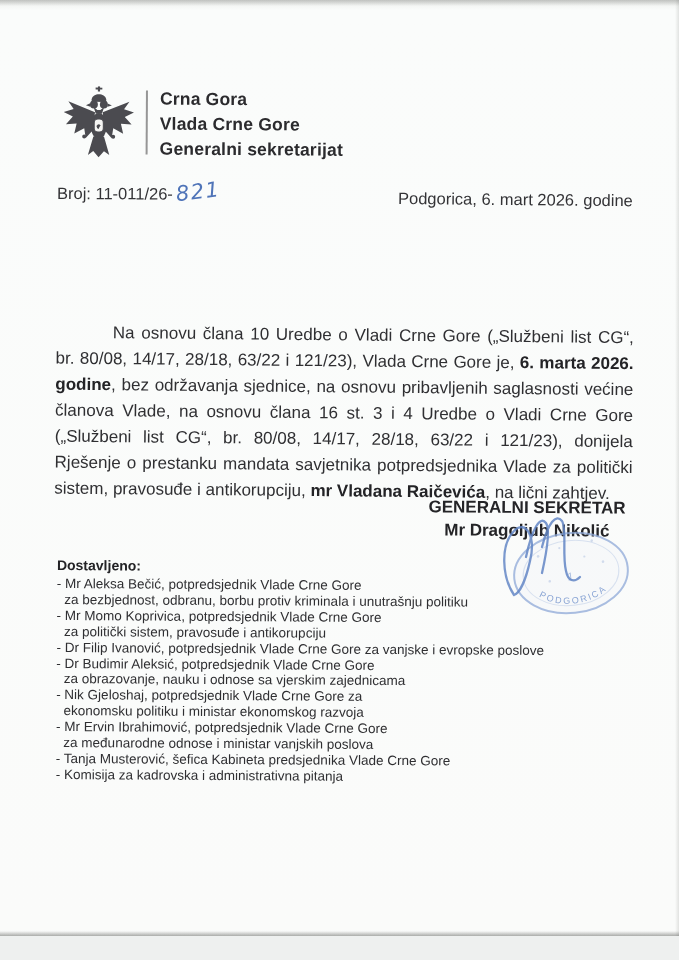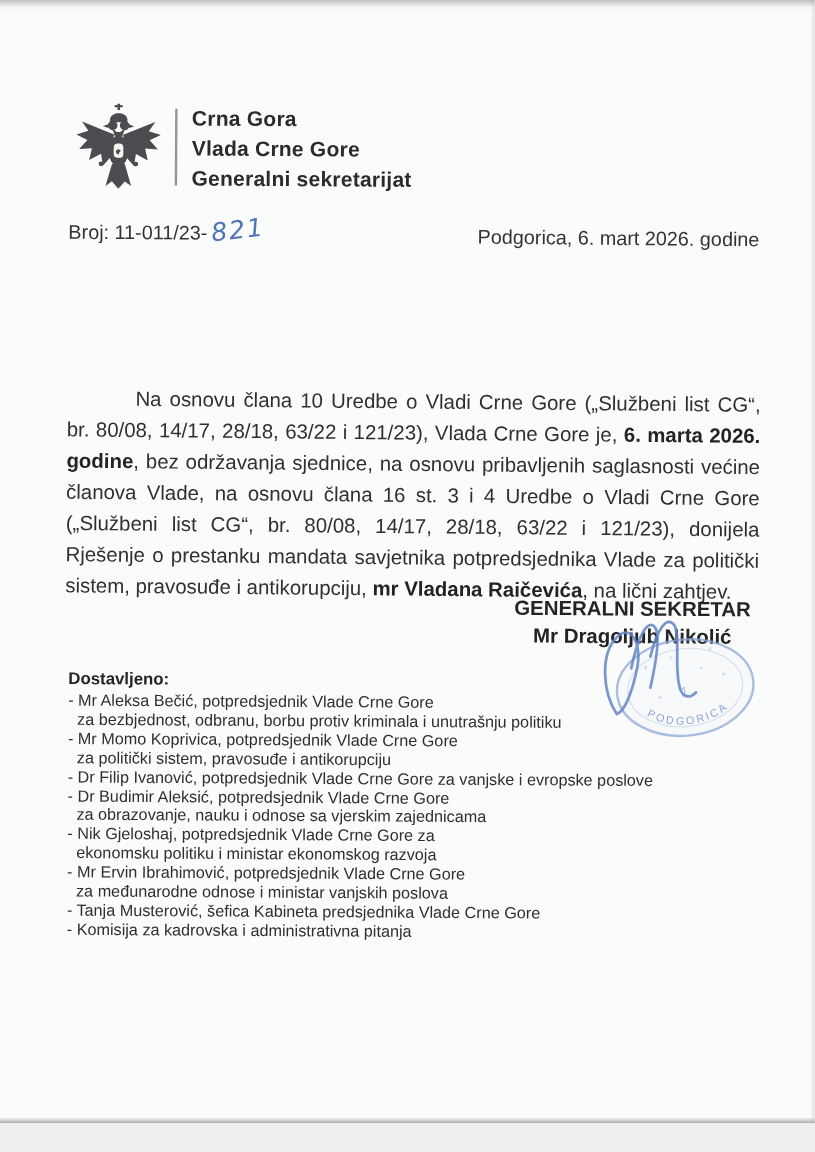--- a/index.html
+++ b/index.html
@@ -84,21 +84,21 @@
       <path d="M47 52 q2.5 -4 5.5 -0.5 q-2 1.5 -2.5 4.5 l-2 -1 z" fill="#4b4b50"></path>
     </svg>
     <div class="lh-divider"></div>
     <div class="lh-text">
       <div>Crna Gora</div>
       <div>Vlada Crne Gore</div>
       <div>Generalni sekretarijat</div>
     </div>
   </div>
 
-  <div class="refline"><span>Broj: 11-011/23-</span><span class="hand-number">821</span>
+  <div class="refline"><span>Broj: 11-011/26-</span><span class="hand-number">821</span>
   </div>
 
   <div class="dateline">Podgorica, 6. mart 2026. godine</div>
 
   <p class="bodytext"><span>Na osnovu člana 10 Uredbe o Vladi Crne Gore („Službeni list CG“, br. 80/08, 14/17, 28/18, 63/22 i 121/23), Vlada Crne Gore je, </span><b>6. marta 2026. godine</b><span>, bez održavanja sjednice, na osnovu pribavljenih saglasnosti većine članova Vlade, na osnovu člana 16 st. 3 i 4 Uredbe o Vladi Crne Gore („Službeni list CG“, br. 80/08, 14/17, 28/18, 63/22 i 121/23), donijela Rješenje o prestanku mandata savjetnika potpredsjednika Vlade za politički sistem, pravosuđe i antikorupciju, </span><b>mr Vladana Raičevića</b><span>, na lični zahtjev.</span></p>
 
   <div class="sig">
     <div>GENERALNI SEKRETAR</div>
     <div>Mr Dragoljub Nikolić</div>
   </div>

